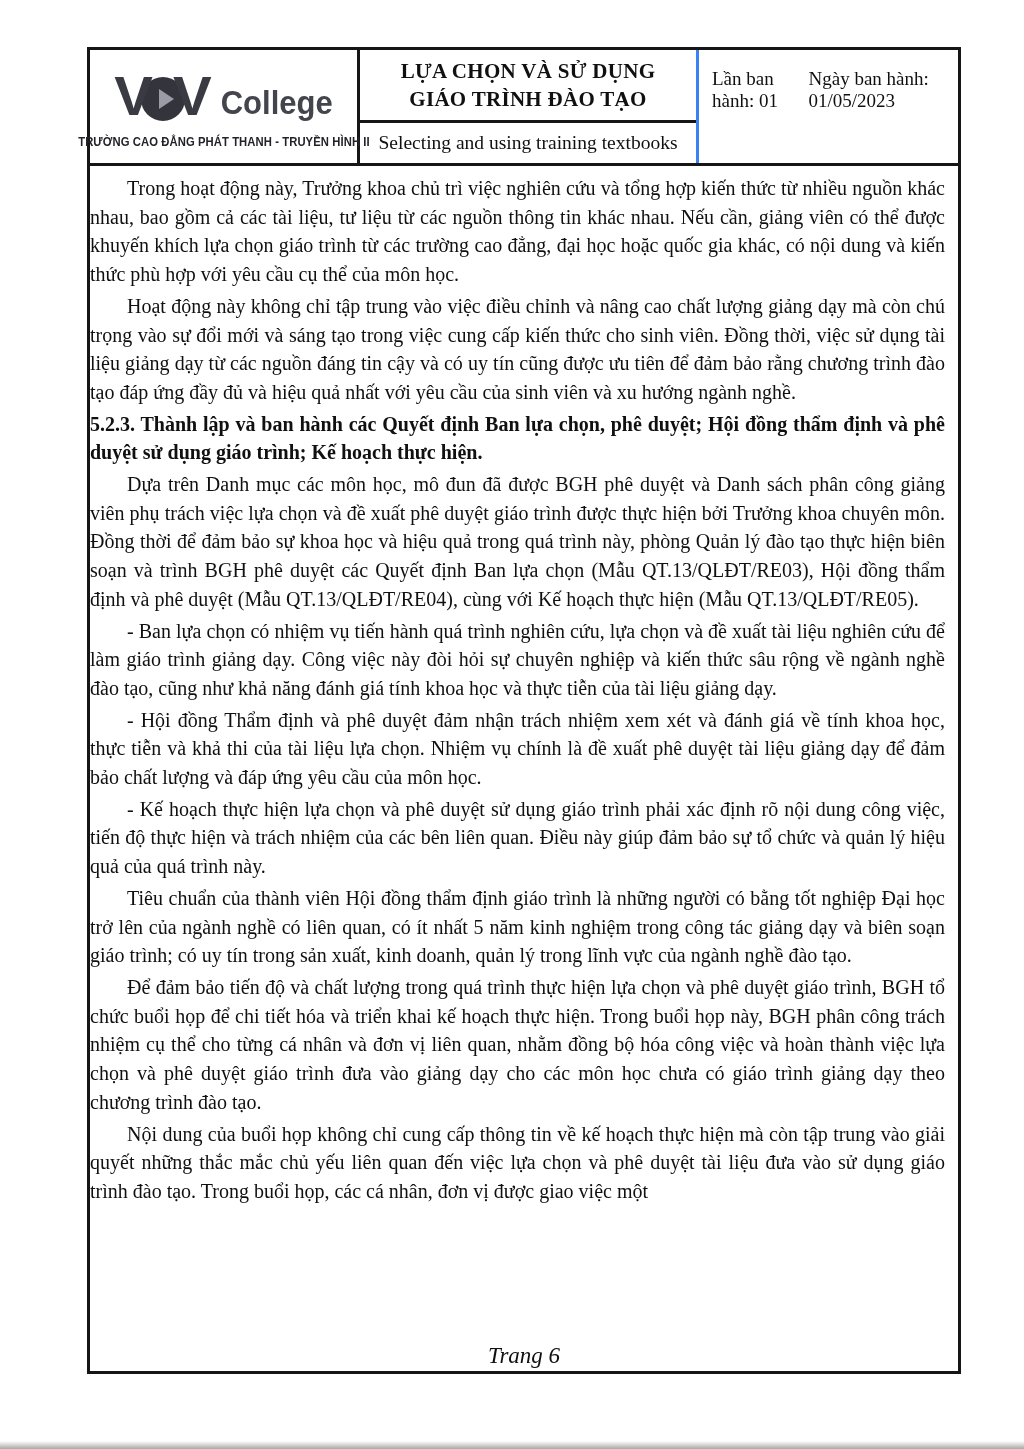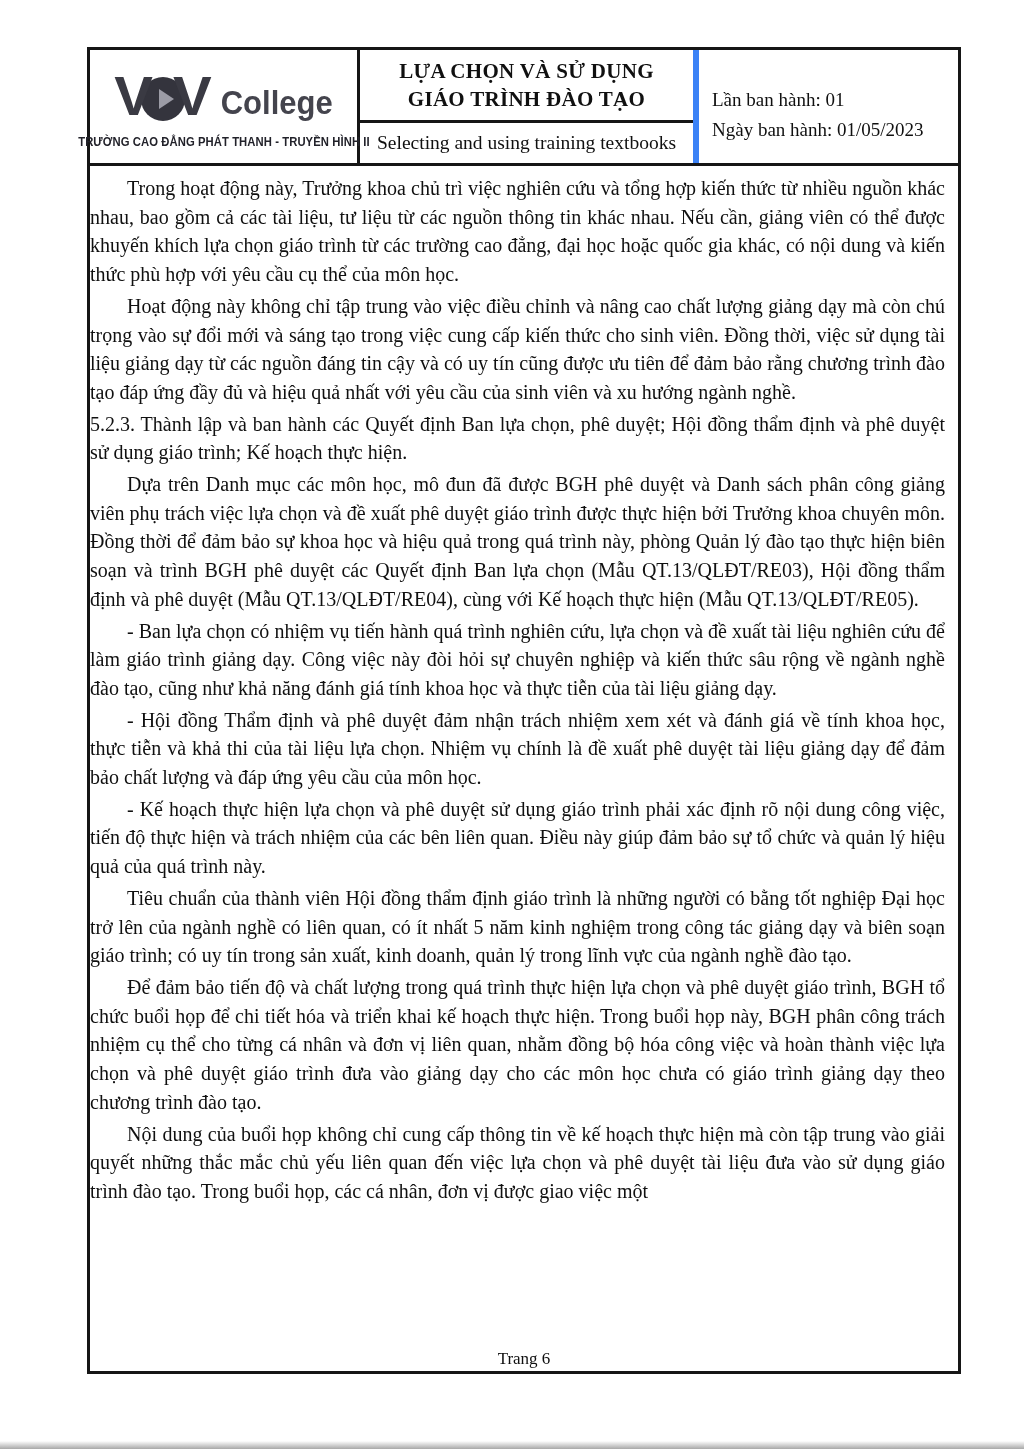--- a/index.html
+++ b/index.html
@@ -49,40 +49,40 @@
   .logo-college {
     font-family:"Liberation Sans", sans-serif; font-weight:bold;
     font-size:31px; color:#44444d; margin-left:9px; margin-top:14px;
     transform:scaleY(1.08);
   }
   .logo-sub {
     font-family:"Liberation Sans", sans-serif; font-weight:bold;
     font-size:12.5px; color:#22222a; margin-top:9px;
     white-space:nowrap; transform:scaleX(0.9); letter-spacing:0.1px;
   }
-  .title-cell { flex:1; border-right:6px solid #3b82f6; box-sizing:border-box; display:flex; flex-direction:column; }
+  .title-cell { flex:1; border-right:3px solid #3b82f6; box-sizing:border-box; display:flex; flex-direction:column; }
   .title-vi {
     height:73px; border-bottom:3px solid #161616; box-sizing:border-box;
     display:flex; flex-direction:column; align-items:center; justify-content:center;
     font-weight:bold; font-size:21px; line-height:28px; letter-spacing:0.3px;
   }
   .title-en { flex:1; display:flex; align-items:center; justify-content:center; font-size:19.5px;border-radius:6px; }
   .issue-cell {
     width:259px; box-sizing:border-box;
-    display:flex; flex-direction:column; justify-content:center; gap:8px;
+    display:flex; flex-direction:row; justify-content:center; gap:8px;
     padding:18px 8px 2px 13px; font-size:19px; line-height:22px;
   }
   
   .body-area { padding:8px 13px 0 0; font-size:20px; line-height:28.7px; }
   .para { margin:0 0 3px 0; text-align:justify; text-indent:37px; }
-  .para.heading { font-weight:normal; text-indent:0; margin-top:2px; }
+  .para.heading { font-weight:bold; text-indent:0; margin-top:2px; }
   
   .footer {
     position:absolute; bottom:2px; left:0; width:100%;
-    text-align:center; font-size:17px;
+    text-align:center; font-size:23px;font-style:italic;
   }
   .scan-edge {
     position:absolute; left:0; top:1441px; width:1024px; height:8px;
     background:linear-gradient(to bottom, #ffffff, #a8a8a8);
   }
 </style>
 </head>
 <body>
 
 <div class="sheet">

